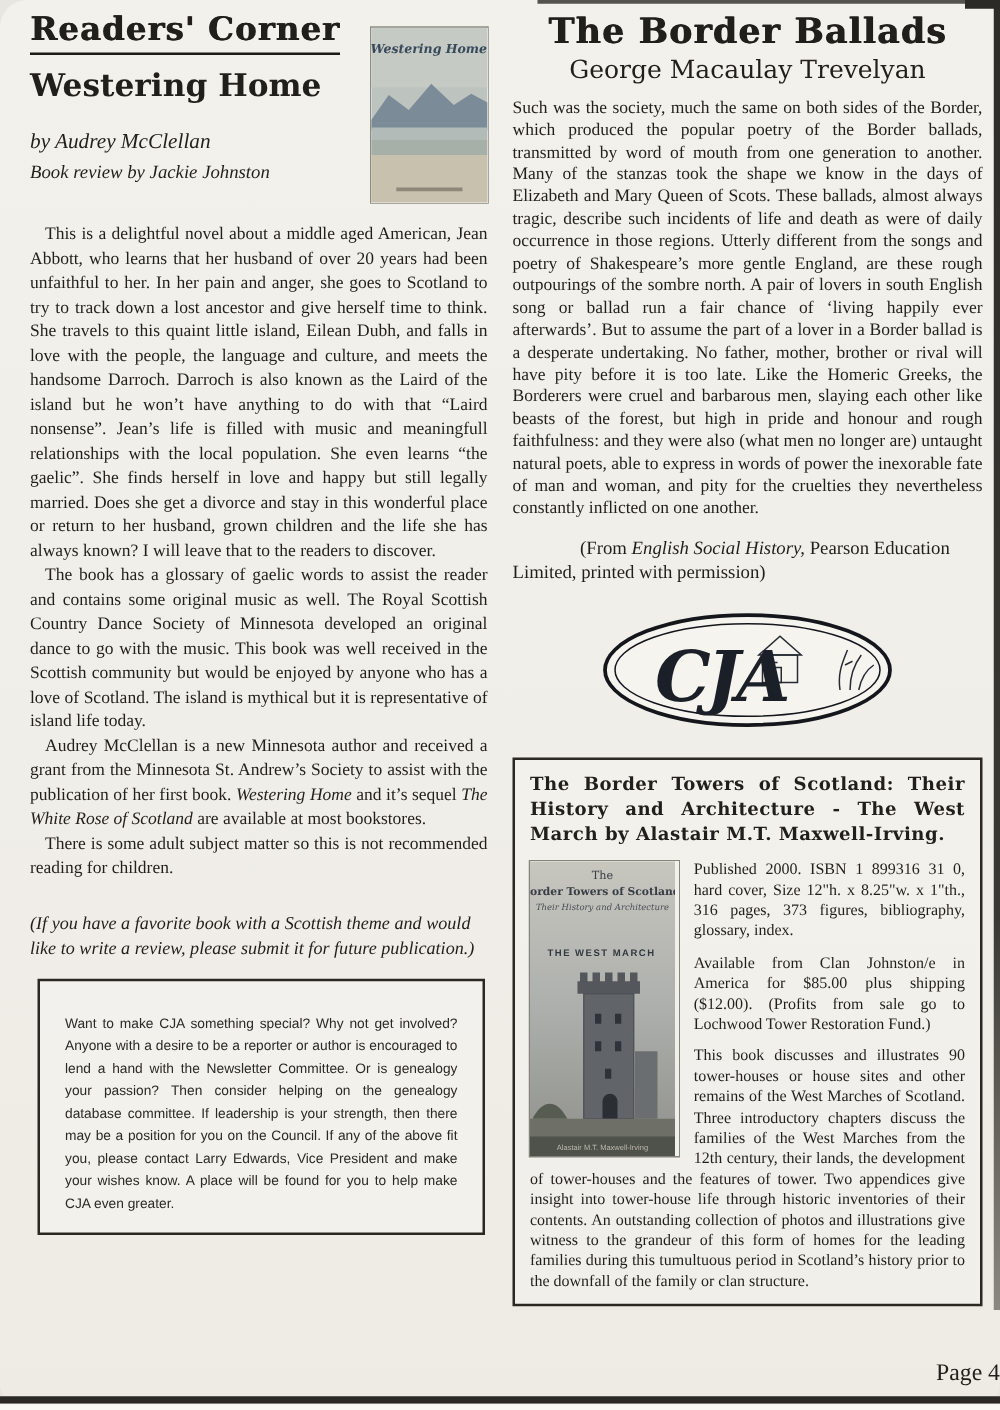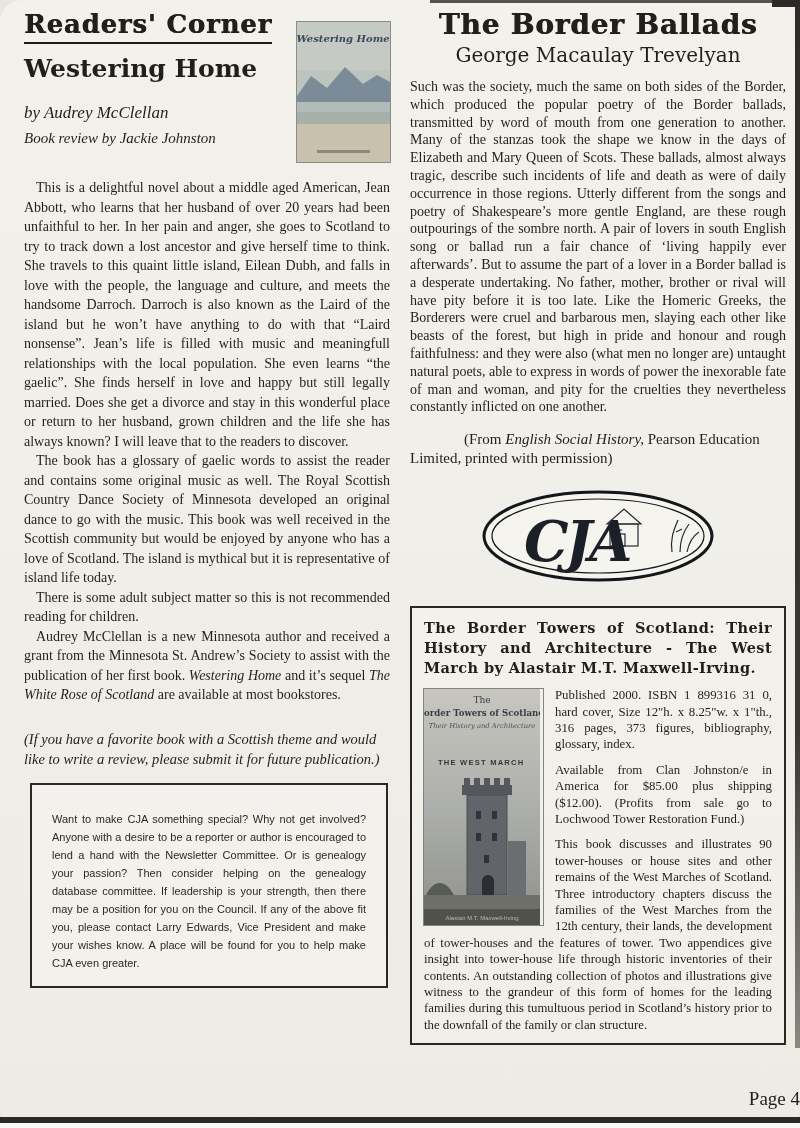--- a/index.html
+++ b/index.html
@@ -99,22 +99,22 @@
           <rect y="90" width="93" height="12" fill="#a6afa8"></rect>
           <rect y="102" width="93" height="38" fill="#c8c1ad"></rect>
           <rect x="20" y="128" width="53" height="3" fill="#8d887a"></rect>
         </svg>
       </div>
     </div>
 
     <div class="rc-body">
         <p><span>This is a delightful novel about a middle aged American, Jean Abbott, who learns that her husband of over 20 years had been unfaithful to her. In her pain and anger, she goes to Scotland to try to track down a lost ancestor and give herself time to think. She travels to this quaint little island, Eilean Dubh, and falls in love with the people, the language and culture, and meets the handsome Darroch. Darroch is also known as the Laird of the island but he won’t have anything to do with that “Laird nonsense”. Jean’s life is filled with music and meaningfull relationships with the local population. She even learns “the gaelic”. She finds herself in love and happy but still legally married. Does she get a divorce and stay in this wonderful place or return to her husband, grown children and the life she has always known? I will leave that to the readers to discover.</span></p>
         <p><span>The book has a glossary of gaelic words to assist the reader and contains some original music as well. The Royal Scottish Country Dance Society of Minnesota developed an original dance to go with the music. This book was well received in the Scottish community but would be enjoyed by anyone who has a love of Scotland. The island is mythical but it is representative of island life today.</span></p>
+        <p><span>Audrey McClellan is a new Minnesota author and received a grant from the Minnesota St. Andrew’s Society to assist with the publication of her first book. </span><span class="it">Westering Home</span><span> and it’s sequel </span><span class="it">The White Rose of Scotland</span><span> are available at most bookstores.</span></p>
         <p><span>There is some adult subject matter so this is not recommended reading for children.</span></p>
-        <p><span>Audrey McClellan is a new Minnesota author and received a grant from the Minnesota St. Andrew’s Society to assist with the publication of her first book. </span><span class="it">Westering Home</span><span> and it’s sequel </span><span class="it">The White Rose of Scotland</span><span> are available at most bookstores.</span></p>
       </div>
 
     <div class="submission-note">(If you have a favorite book with a Scottish theme and would like to write a review, please submit it for future publication.)</div>
 
     <div class="mis-box">
       <div class="mis-body">Want to make CJA something special? Why not get involved? Anyone with a desire to be a reporter or author is encouraged to lend a hand with the Newsletter Committee. Or is genealogy your passion? Then consider helping on the genealogy database committee. If leadership is your strength, then there may be a position for you on the Council. If any of the above fit you, please contact Larry Edwards, Vice President and make your wishes know. A place will be found for you to help make CJA even greater.</div>
     </div>
   </div>
 
   <div class="col-right">

